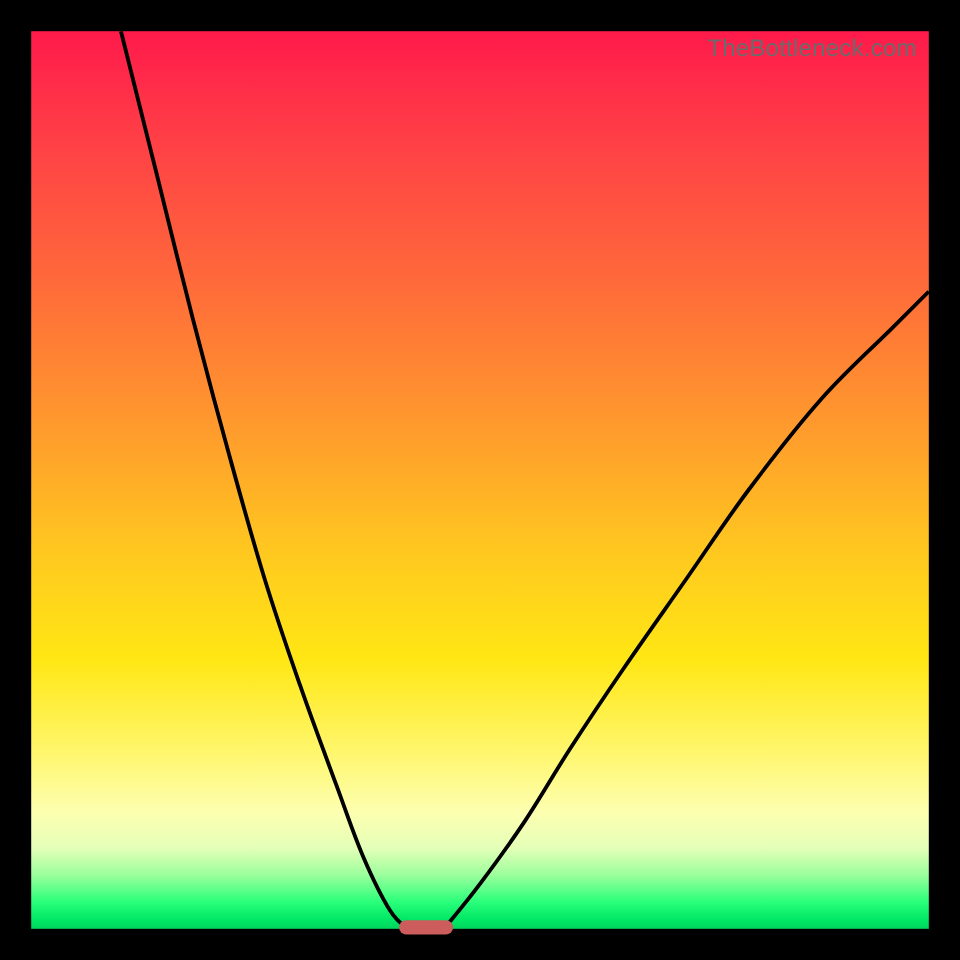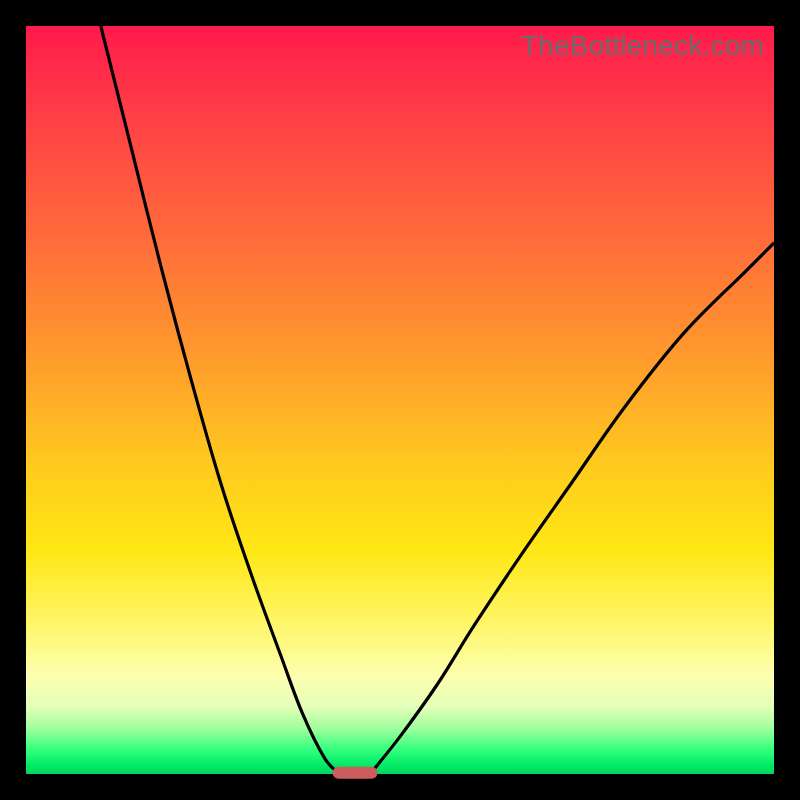--- a/index.html
+++ b/index.html
@@ -41,21 +41,21 @@
       #2aff7a 97%,
       #00e765 99%,
       #00d65c 100%
     );
   }
   .watermark {
     position: absolute;
     top: 4px;
     right: 10px;
     color: #6b6b6b;
-    font-size: 28px;
+    font-size: 20px;
     font-weight: 400;
     letter-spacing: 0.2px;
     user-select: none;
   }
   svg.curve {
     position: absolute;
     left: 0;
     top: 0;
     width: 748px;
     height: 748px;

